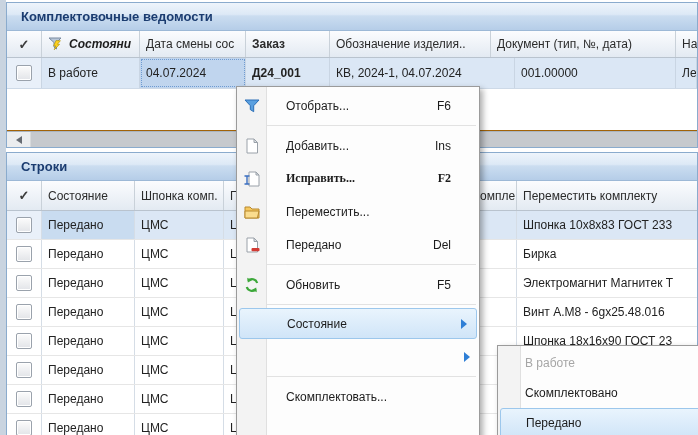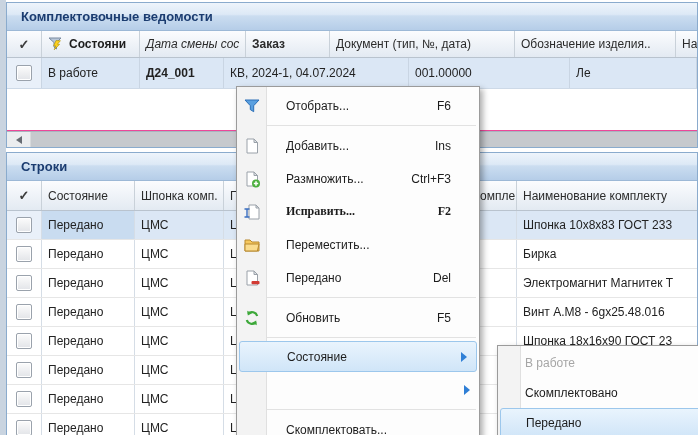--- a/index.html
+++ b/index.html
@@ -1,42 +1,42 @@
 <!DOCTYPE html>
 <html><head>
 <meta charset="utf-8">
 <style>
   html,body{margin:0;padding:0;background:#fff;}
   .app{position:relative;width:698px;height:435px;overflow:hidden;background:#fff;
        font-family:"Liberation Sans",sans-serif;font-size:12px;color:#222;}
   .left-strip{position:absolute;left:0;top:0;width:6px;height:435px;background:#c9d4e0;}
-  .panel{position:absolute;left:6px;right:0;border:1px solid #8aabcd;background:#ec4899;box-sizing:border-box;text-align:right;}
+  .panel{position:absolute;left:6px;right:0;border:1px solid #8aabcd;background:#a16207;box-sizing:border-box;text-align:right;}
   #panel1{top:2px;height:146px;}
   #panel2{top:152px;height:290px;}
   .caption{height:28px;display:flex;align-items:center;padding-left:14px;font-weight:bold;font-size:13px;color:#1b3c70;
        background:linear-gradient(to bottom,#eef4fb 0%,#dde9f6 42%,#cbddf0 48%,#b5cde8 100%);
        border-bottom:1px solid #9cb8d6;box-sizing:border-box;}
   .hdr{display:flex;background:linear-gradient(#fbfcfe,#e3eaf2);border-bottom:1px solid #b9c3ce;box-sizing:border-box;}
   #panel1 .hdr{height:27px;}
   #panel2 .hdr{height:30px;}
   .hc{border-right:1px solid #c9d1d9;display:flex;align-items:center;padding:0 6px;
       white-space:nowrap;overflow:hidden;box-sizing:border-box;flex:0 0 auto;color:#2b2b2b;}
   .hc.flex{flex:1 1 auto;border-right:none;}
   .hc.center{justify-content:center;padding:0;}
   .check-glyph{color:#3c3c3c;font-size:13px;font-weight:bold;}
-  .state-hdr{font-weight:bold;color:#1d1d1d;}
+  .state-hdr{font-style:italic;font-weight:bold;color:#1d1d1d;}
   .row{display:flex;box-sizing:border-box;}
   .c{border-right:1px solid #d5dde6;display:flex;align-items:center;padding:0 6px;
      white-space:nowrap;overflow:hidden;box-sizing:border-box;flex:0 0 auto;}
   .c.flex{flex:1 1 auto;border-right:none;}
   .c.center{justify-content:center;padding:0;}
   .checkbox{width:14px;height:14px;background:linear-gradient(#fcfcfc,#e2e4e8);border:1px solid #9aa2ac;
      box-shadow:inset 0 0 0 1px #fff;border-radius:2px;}
   
-  .g1-cb{width:35px;} .g1-state{width:98px;} .g1-date{width:106px;font-style:italic;} .g1-order{width:84px;font-weight:bold;}
+  .g1-cb{width:35px;} .g1-state{width:98px;} .g1-date{width:106px;} .g1-order{width:84px;font-weight:bold;}
   .g1-doc{width:185px;} .g1-prod{width:161px;}
   #g1-row{height:31px;background:#dbe7f5;border-bottom:1px solid #cdd9e7;}
   #g1-row .c{border-right:1px solid #c9d5e3;}
   #g1-row .g1-cb{background:#e9f0f9;}
   #g1-row .g1-date{background:#c0d5ee;outline:1px dotted #6f9bd1;outline-offset:-2px;}
   .filler{height:41px;background:#fff;}
   .hscroll{position:absolute;left:0;right:0;bottom:0;height:16px;background:#c6c9cd;
      border-top:1px solid #aab4bf;display:flex;box-sizing:border-box;}
   .hbtn{width:23px;height:100%;background:#ebedef;border-right:1px solid #d8dadc;
      display:flex;align-items:center;justify-content:center;}
@@ -88,30 +88,31 @@
         <span class="ic" style="margin-right:5px;display:flex;">
           <svg width="16" height="14" viewBox="0 0 16 14">
               <path d="M1 1h12L8.5 5.5V12L6 10V5.5z" fill="#b8c6d8" stroke="#7a8ba0"></path>
               <path d="M8 3.6l4.4.1-3 3.6h2.2l-5.4 5.5 1.6-3.9H5.6z" fill="#ffd21e" stroke="#a88a00" stroke-width=".6"></path>
             </svg>
         </span>
         <span class="state-hdr">Состояни</span>
       </div>
       <div class="hc g1-date">Дата смены сос</div>
       <div class="hc g1-order">Заказ</div>
+      <div class="hc g1-prod">Обозначение изделия..</div>
       <div class="hc g1-doc">Документ (тип, №, дата)</div>
-      <div class="hc g1-prod">Обозначение изделия..</div>
       <div class="hc flex">На</div>
     </div>
 
     <div class="row" id="g1-row">
       <div class="c g1-cb center">
           <span class="checkbox"></span>
         </div>
       <div class="c g1-state">В работе</div>
+      <div class="c g1-date">04.07.2024</div>
       <div class="c g1-order">Д24_001</div>
       <div class="c g1-doc">КВ, 2024-1, 04.07.2024</div>
       <div class="c g1-prod">001.00000</div>
       <div class="c flex">Ле</div>
     </div>
 
     <div class="filler"></div>
 
     <div class="hscroll">
       <div class="hbtn">
@@ -124,21 +125,21 @@
     <div class="caption">Строки</div>
 
     <div class="hdr">
       <div class="hc g2-cb center">
         <span class="check-glyph">✓</span>
       </div>
       <div class="hc g2-state">Состояние</div>
       <div class="hc g2-skl">Шпонка комп.</div>
       <div class="hc g2-c4">По</div>
       <div class="hc g2-frag g2-frag-pad">омпле</div>
-      <div class="hc flex">Наименование комплекту</div>
+      <div class="hc flex">Переместить комплекту</div>
     </div>
 
     <div class="row g2row sel">
       <div class="c g2-cb center">
           <span class="checkbox"></span>
         </div>
       <div class="c g2-state">Передано</div>
       <div class="c g2-skl">ЦМС</div>
       <div class="c g2-c4">Ц</div>
       <div class="c g2-frag"></div>
@@ -234,32 +235,20 @@
       <span class="ic">
         <svg width="18" height="18" viewBox="0 0 18 18">
             <path d="M4 2h7l3.5 3.5V16H4z" fill="#fff" stroke="#9aa1a9"></path>
             <path d="M11 2l3.5 3.5H11z" fill="#dfe3e7" stroke="#9aa1a9"></path>
           </svg>
       </span>
       <span class="lbl">Добавить...</span>
       <span class="sc">Ins</span>
     </div>
 
-    <div class="mi">
-      <span class="ic">
-        <svg width="18" height="18" viewBox="0 0 18 18">
-            <path d="M4 2h7l3.5 3.5V16H4z" fill="#fff" stroke="#9aa1a9"></path>
-            <path d="M11 2l3.5 3.5H11z" fill="#dfe3e7" stroke="#9aa1a9"></path>
-            <circle cx="13" cy="13.5" r="4" fill="#4caf3e"></circle>
-            <path d="M13 11.3v4.4M10.8 13.5h4.4" stroke="#fff" stroke-width="1.5"></path>
-          </svg>
-      </span>
-      <span class="lbl">Размножить...</span>
-      <span class="sc">Ctrl+F3</span>
-    </div>
 
     <div class="mi bold">
       <span class="ic">
         <svg width="18" height="18" viewBox="0 0 18 18">
             <path d="M6 2h7l3 3V16H6z" fill="#fff" stroke="#9aa1a9"></path>
             <path d="M13 2l3 3h-3z" fill="#dfe3e7" stroke="#9aa1a9"></path>
             <path d="M1.5 6h5M4 6v8M1.5 14h5" stroke="#3a6ec0" stroke-width="1.4" fill="none"></path>
           </svg>
       </span>
       <span class="lbl">Исправить...</span>

